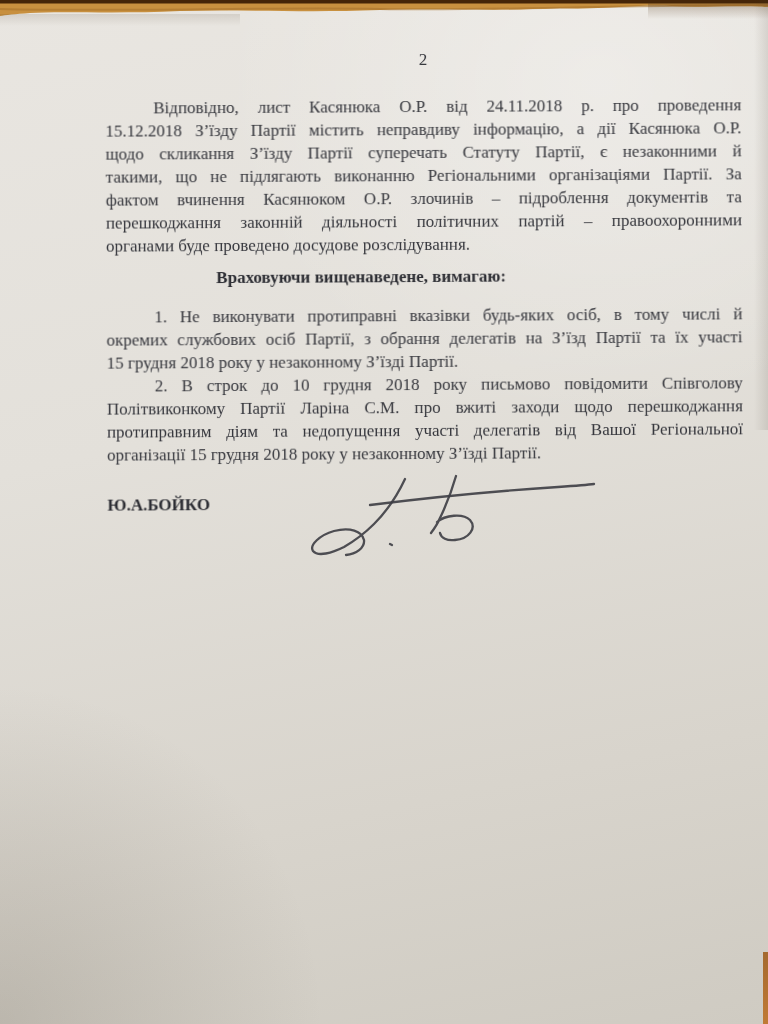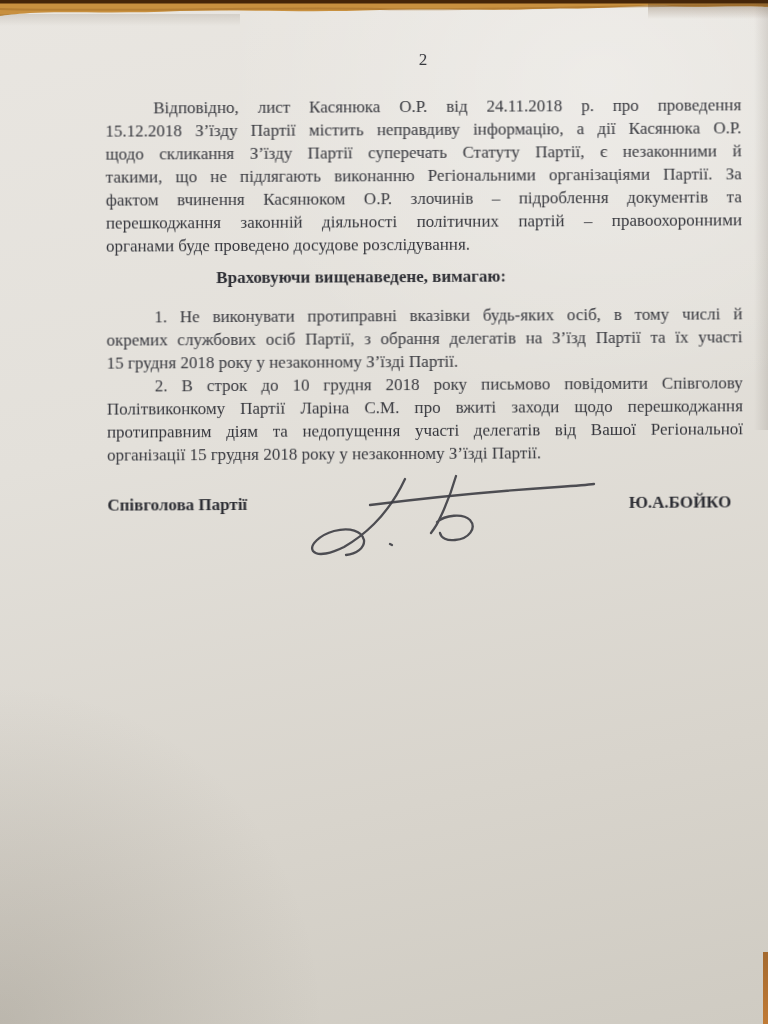--- a/index.html
+++ b/index.html
@@ -152,21 +152,20 @@
       </div>
 
     <div class="para">
         <div class="tline">2. В строк до 10 грудня 2018 року письмово повідомити Співголову</div>
         <div class="tline">Політвиконкому Партії Ларіна С.М. про вжиті заходи щодо перешкоджання</div>
         <div class="tline">протиправним діям та недопущення участі делегатів від Вашої Регіональної</div>
         <div class="tline tline-last">організації 15 грудня 2018 року у незаконному З’їзді Партії.</div>
       </div>
 
     <div class="sig-row">
-      <span>Співголова Партії</span>
       <span>Ю.А.БОЙКО</span>
     </div>
   </div>
 
   <svg class="sig-svg" viewBox="0 0 312 108">
     <path d="M109,19 C102,34 90,52 78,64 C70,72 60,80 48,87 C36,93 22,97 17,91
              C13,85 24,75 38,71 C54,67 66,71 68,80 C69,88 60,94 50,95"></path>
     <path d="M94,84 L96,85"></path>
     <path d="M74,45 C130,38 200,31 262,27 C276,26 290,25 298,24"></path>
     <path d="M160,16 C156,30 150,46 143,60 C141,65 138,69 135,73

